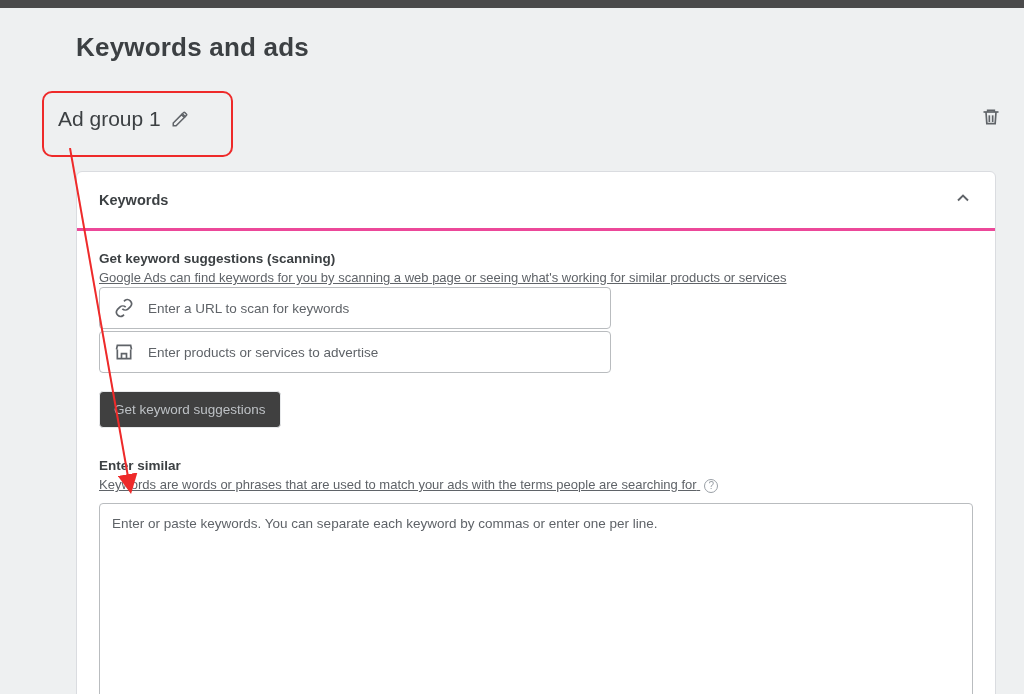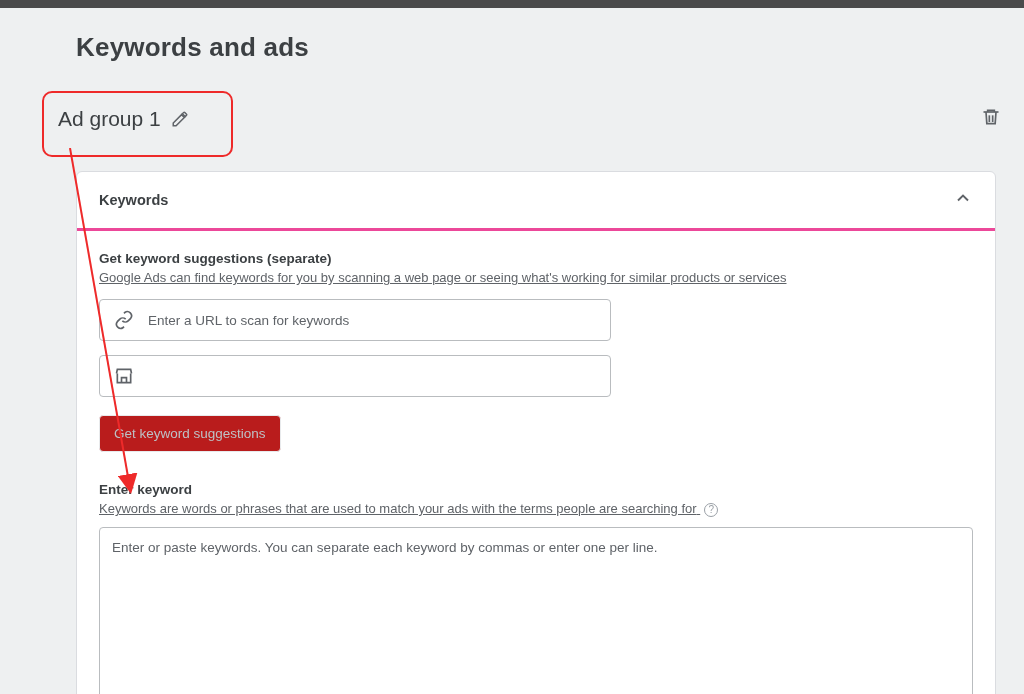--- a/index.html
+++ b/index.html
@@ -34,33 +34,33 @@
   }
   .card-header-title { font-size: 14.5px; font-weight: 700; color:#3c4043; }
   .chev { color:#5f6368; }
   .card-body { padding: 20px 22px 28px 22px; }
   .sec-title { font-size: 13.5px; font-weight: 700; color:#3c4043; }
   .sec-sub { font-size: 13px; color:#5f6368; margin-top: 4px; text-decoration: underline; }
   .input-outline {
     border:1px solid #b9bcbf; border-radius:4px;
     width: 512px; height:42px;
     display:flex; align-items:center; gap:14px;
-    padding: 0 14px; margin-top:14px;
+    padding: 0 14px; margin-top:2px;
   }
   .input-outline .icon { color:#5f6368; display:inline-flex; }
   .input-outline input {
     border:none; outline:none; flex:1; font-size:13.5px; color:#3c4043;
     background:transparent;
   }
   .input-outline input::placeholder { color:#5f6368; }
   .ghost-btn {
     margin-top:18px;
     border:1px solid #e8eaec; color:#bdc1c5;
     font-size:13.5px; padding:10px 14px; border-radius:4px;
-    background:#b91c1c; cursor:default;
+    background:#404040; cursor:default;
   }
   .enter-kw { margin-top:30px; }
   .help-icon {
     display:inline-flex; width:14px; height:14px; border:1px solid #9aa0a6;
     border-radius:50%; font-size:10px; line-height:12px; color:#9aa0a6;
     align-items:center; justify-content:center; margin-left:4px;
   }
   .kw-textarea {
     margin-top:10px; width:100%; height:210px;
     border:1px solid #b9bcbf; border-radius:4px;
@@ -106,47 +106,48 @@
     <div class="card-header">
       <span class="card-header-title">Keywords</span>
       <span class="chev">
         <svg width="20" height="20" viewBox="0 0 24 24" fill="none" stroke="currentColor" stroke-width="2.3">
           <polyline points="6 15 12 9 18 15"></polyline>
         </svg>
       </span>
     </div>
 
     <div class="card-body">
-      <div class="sec-title">Get keyword suggestions (separate)</div>
+      <div class="sec-title">Get keyword suggestions (scanning)</div>
       <div class="sec-sub">Google Ads can find keywords for you by scanning a web page or seeing what's working for similar products or services</div>
 
       <div class="input-outline">
         <span class="icon">
           <svg width="20" height="20" viewBox="0 0 24 24" fill="none" stroke="currentColor" stroke-width="2">
             <path d="M10 13a5 5 0 0 0 7 0l3-3a5 5 0 0 0-7-7l-1 1"></path>
             <path d="M14 11a5 5 0 0 0-7 0l-3 3a5 5 0 0 0 7 7l1-1"></path>
           </svg>
         </span>
         <input type="text" placeholder="Enter a URL to scan for keywords" style="">
       </div>
 
       <div class="input-outline">
         <span class="icon">
           <svg width="20" height="20" viewBox="0 0 24 24" fill="none" stroke="currentColor" stroke-width="2">
             <path d="M3 9l1-5h16l1 5"></path>
               <path d="M4 9v11h16V9"></path>
               <path d="M9 20v-6h6v6"></path>
           </svg>
         </span>
+        <input type="text" placeholder="Enter products or services to advertise" style="">
       </div>
 
       <button class="ghost-btn" disabled="">Get keyword suggestions</button>
 
       <div class="enter-kw">
-        <div class="sec-title">Enter keyword</div>
+        <div class="sec-title">Enter similar</div>
         <div class="sec-sub">
           <span>Keywords are words or phrases that are used to match your ads with the terms people are searching for</span>
           <span class="help-icon">?</span>
         </div>
         <textarea class="kw-textarea" placeholder="Enter or paste keywords. You can separate each keyword by commas or enter one per line." style=""></textarea>
       </div>
     </div>
   </div>
 
   <svg class="arrow-svg" style="left:20px; top:140px;" width="130" height="360">

